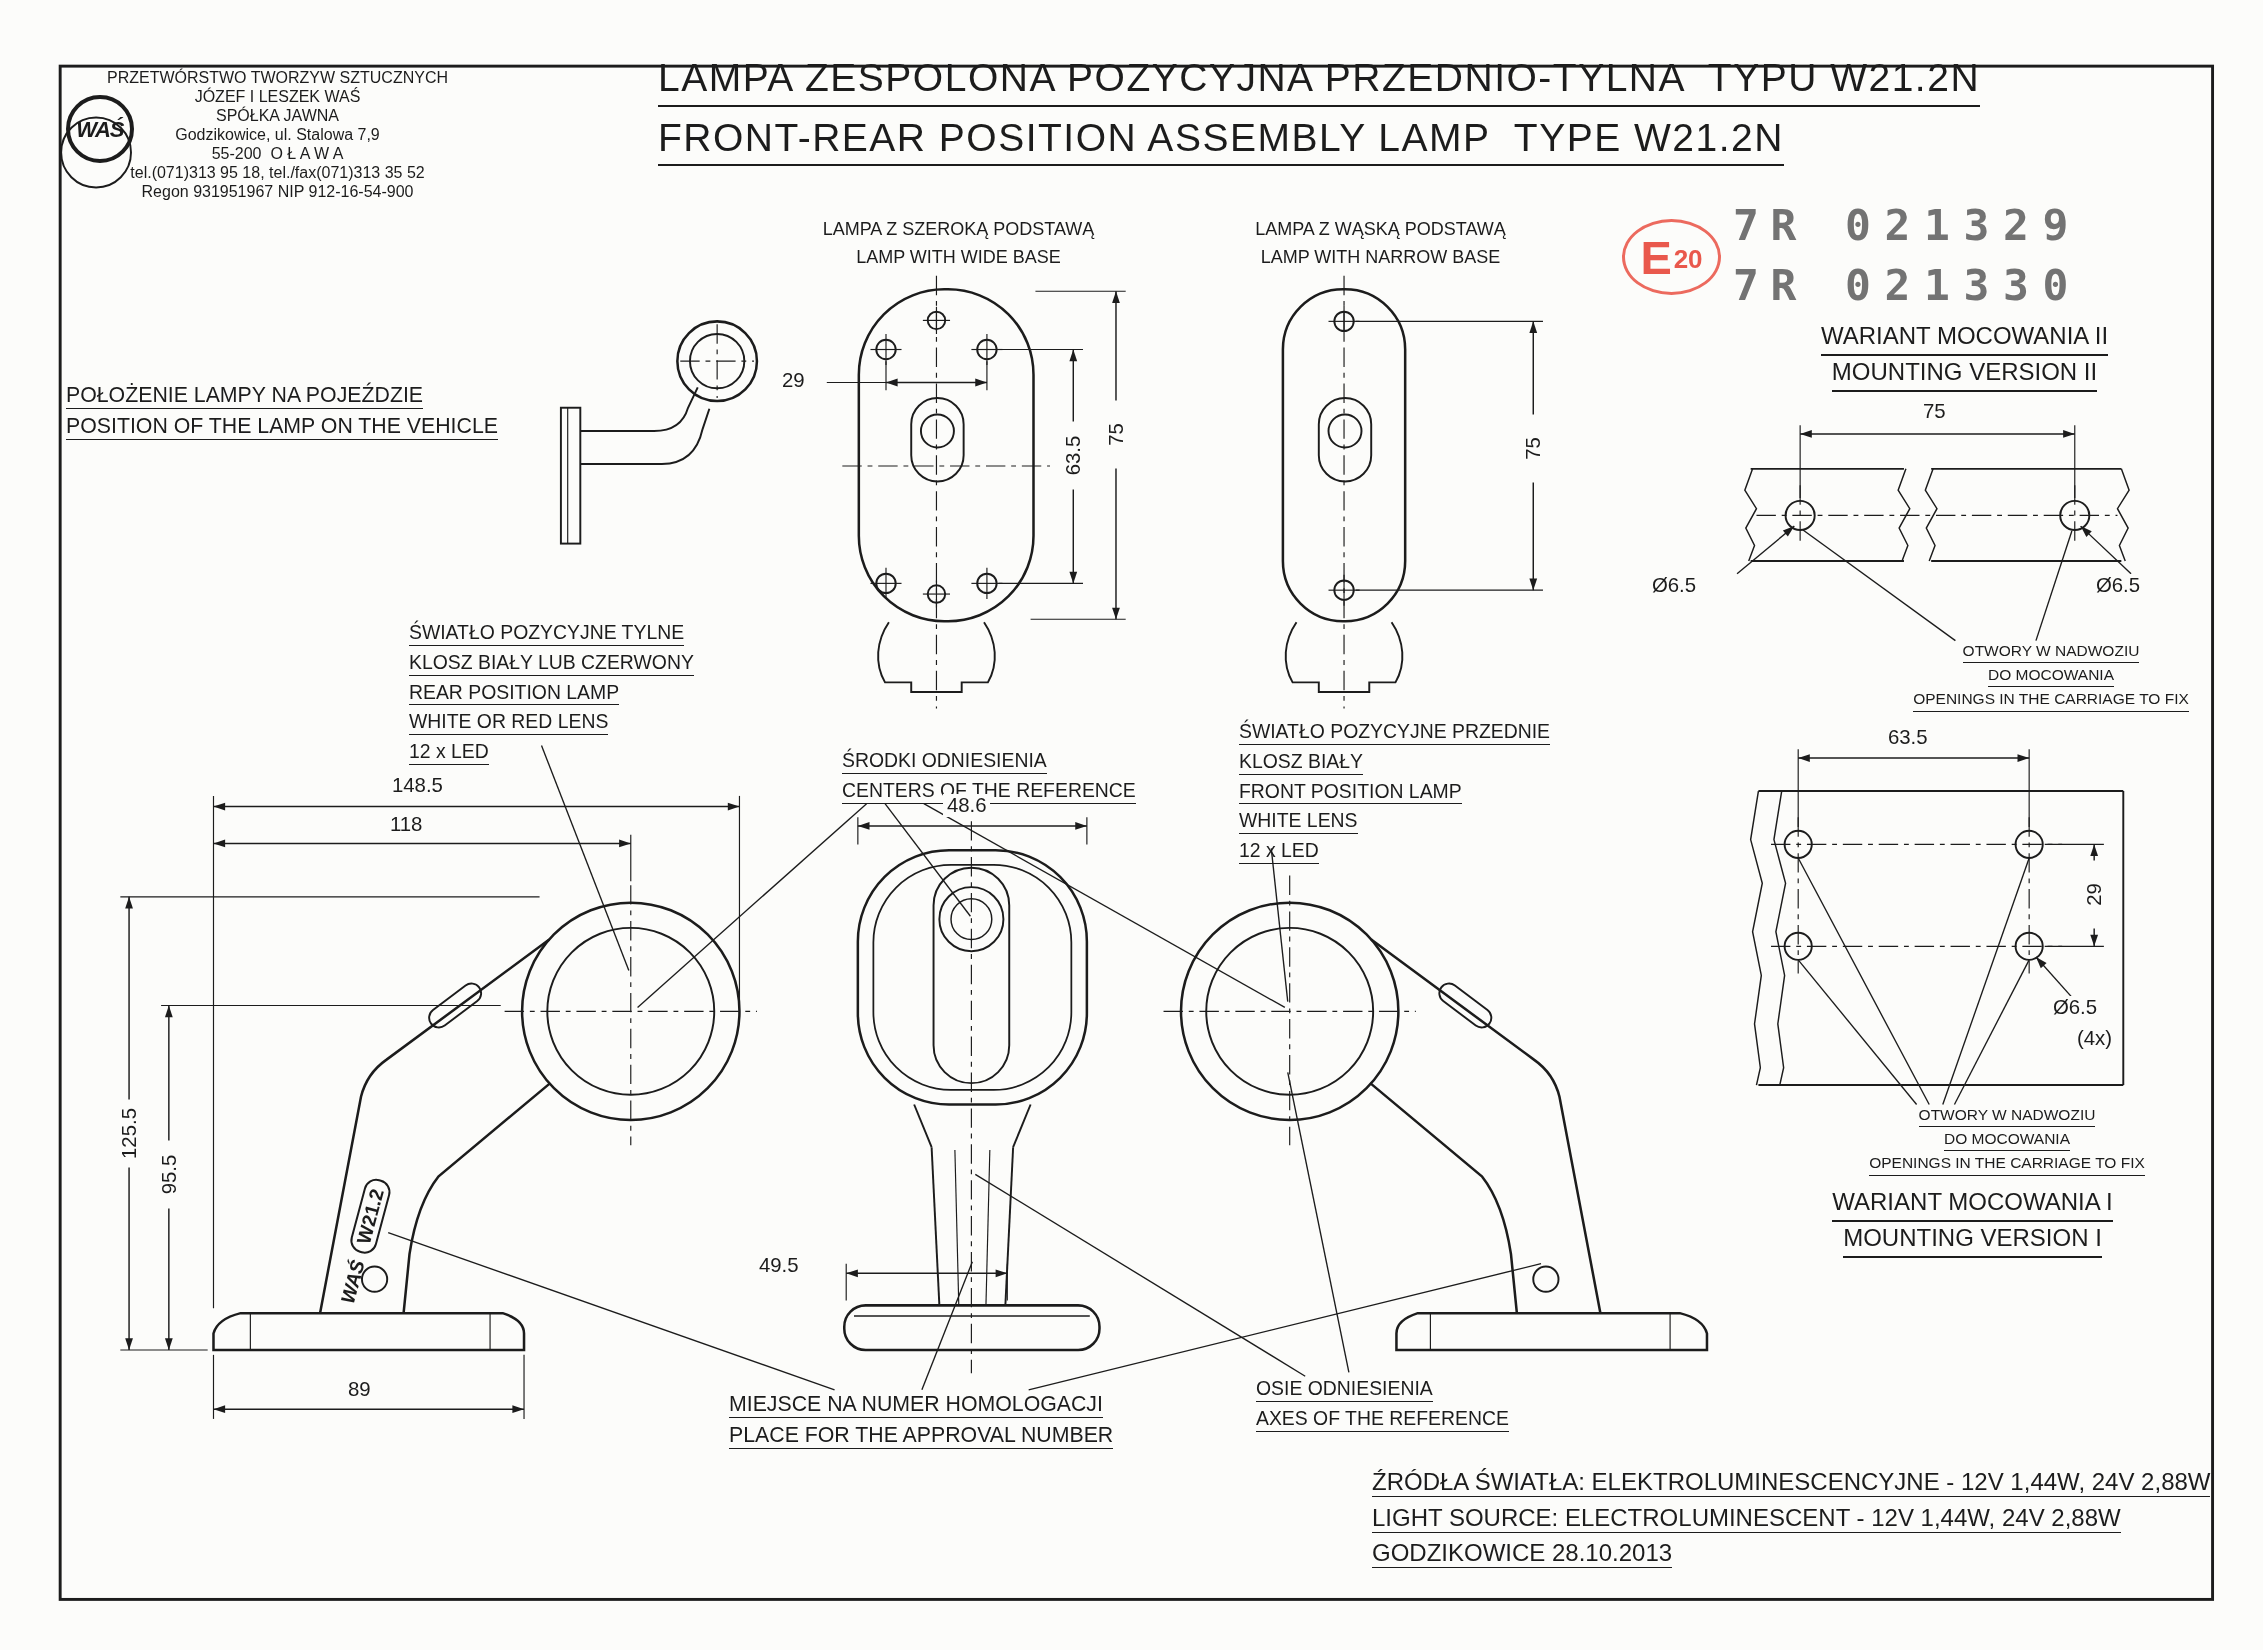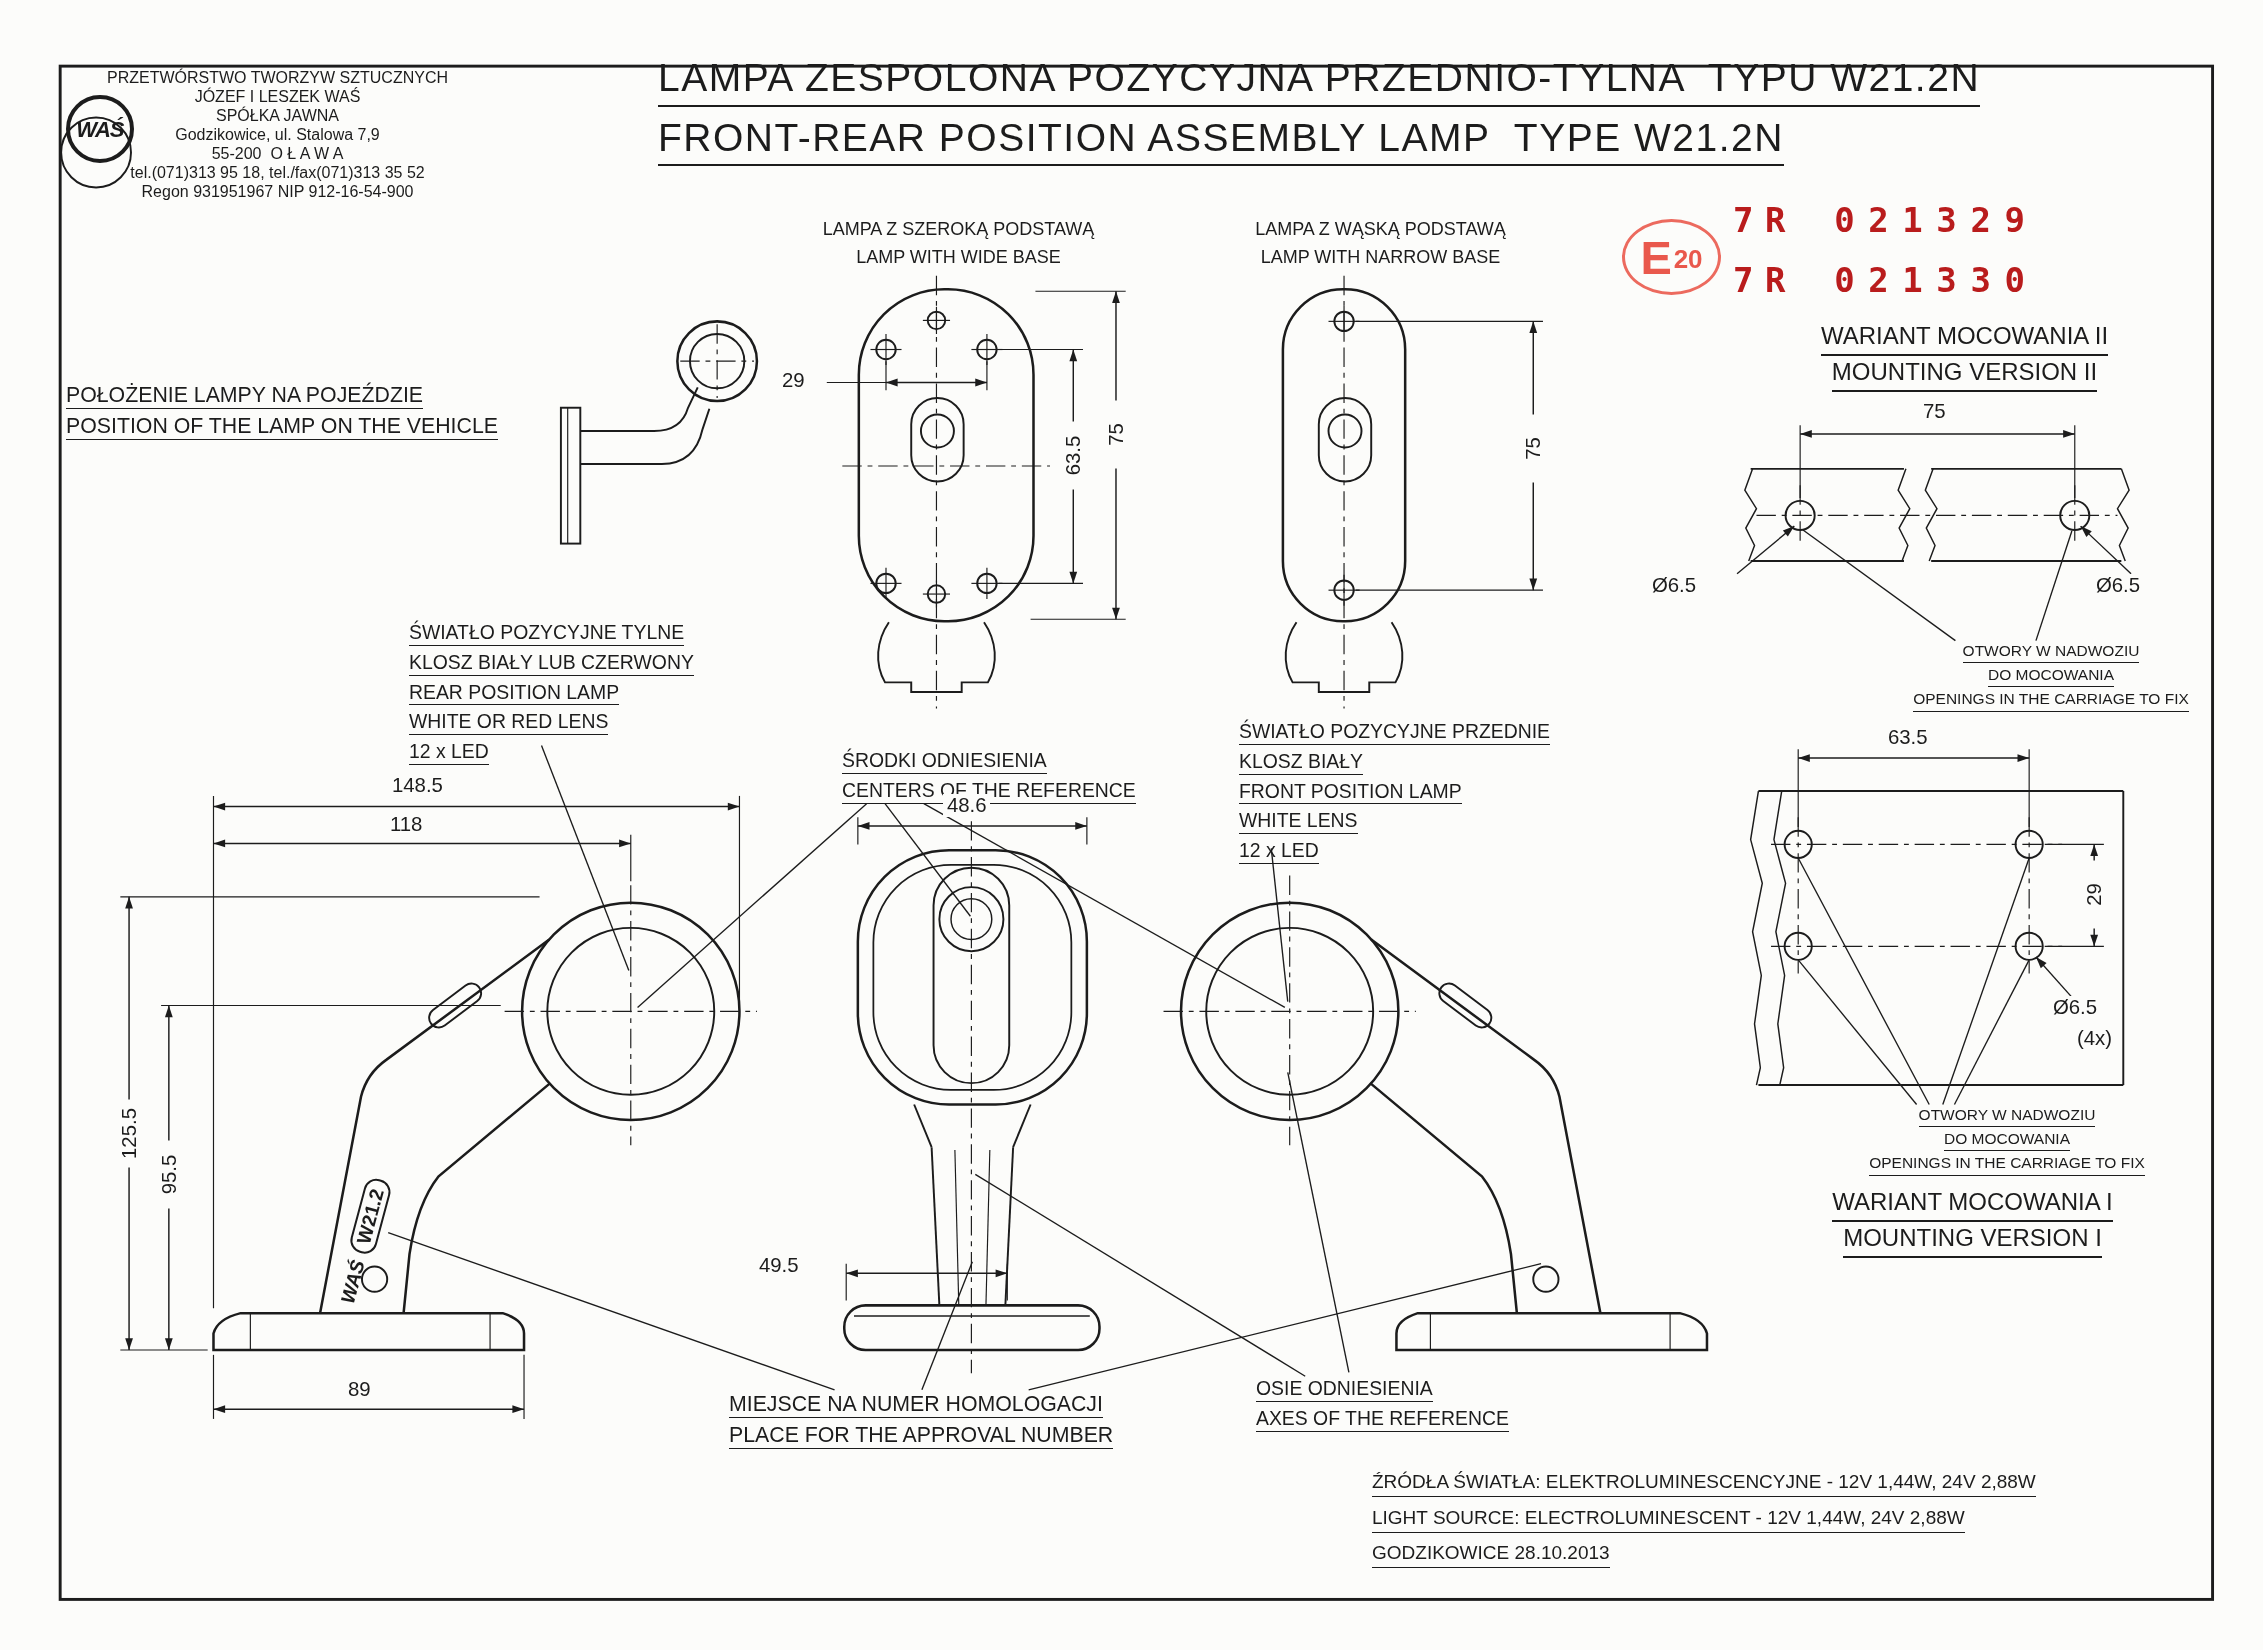--- a/index.html
+++ b/index.html
@@ -49,35 +49,35 @@
   .dim.rot { width:68px; text-align:center; padding:0; transform:rotate(-90deg); }
 
   
   .stampoval {
     left:1622px; top:219px; width:93px; height:70px;
     border:3.9px solid #ec6a5e; border-radius:50%;
     color:#e9584c; display:flex; align-items:center; justify-content:center; gap:1.9px;
   }
   .stampoval .bigE { font-size:47px; font-weight:bold; line-height:1; }
   .stampoval .num20 { font-size:26px; font-weight:bold; margin-top:5.8px; }
-  .approval { color:#b91c1c; font-family:"DejaVu Sans Mono",monospace;
-              font-weight:bold; font-size:34px; display:flex; }
+  .approval { color:#737373; font-family:"DejaVu Sans Mono",monospace;
+              font-weight:bold; font-size:43px; display:flex; }
   .approval .pfx { letter-spacing:11.6px; }
   .approval .num { letter-spacing:13.6px; margin-left:37px; }
 
   
   .marking { left:286px; top:1210px; width:165px; transform:rotate(-75deg);
              display:flex; align-items:center; gap:7.8px; font-size:19.4px; }
   .marking .brand { font-weight:bold; font-style:italic; }
   .marking .model { border:2.4px solid #1c1c1c; border-radius:12.6px; padding:0 7.8px; font-weight:bold; }
 
   
   .statement { font-size:39px; letter-spacing:1.9px; white-space:pre; width:fit-content;
                border-bottom:2.9px solid #1c1c1c; padding-bottom:3.9px; margin-bottom:9.7px; }
-  .src { font-size:19px; line-height:25px; }
+  .src { font-size:24px; line-height:25px; }
   .src > div { margin-bottom:7.8px; }
 </style>
 </head>
 <body>
 
 <div class="sheet">
 
   <svg class="art" width="2264" height="1651" viewBox="0 0 2333 1701">
     <defs>
       <marker id="aE" markerUnits="userSpaceOnUse" markerWidth="14" markerHeight="10" refX="13" refY="5" orient="auto">

